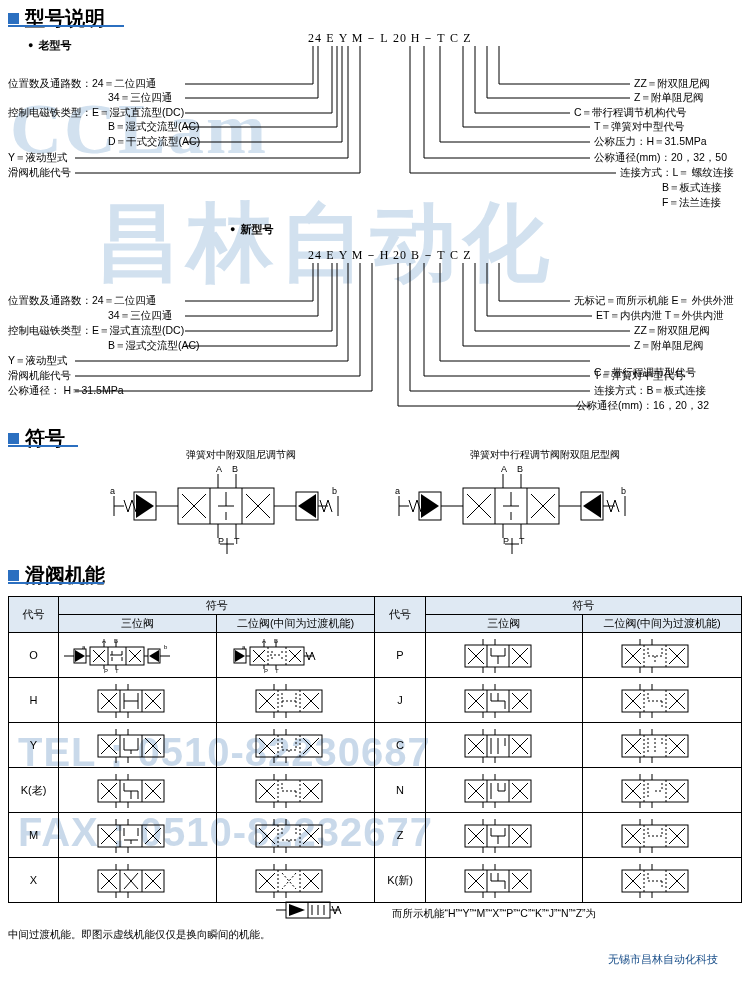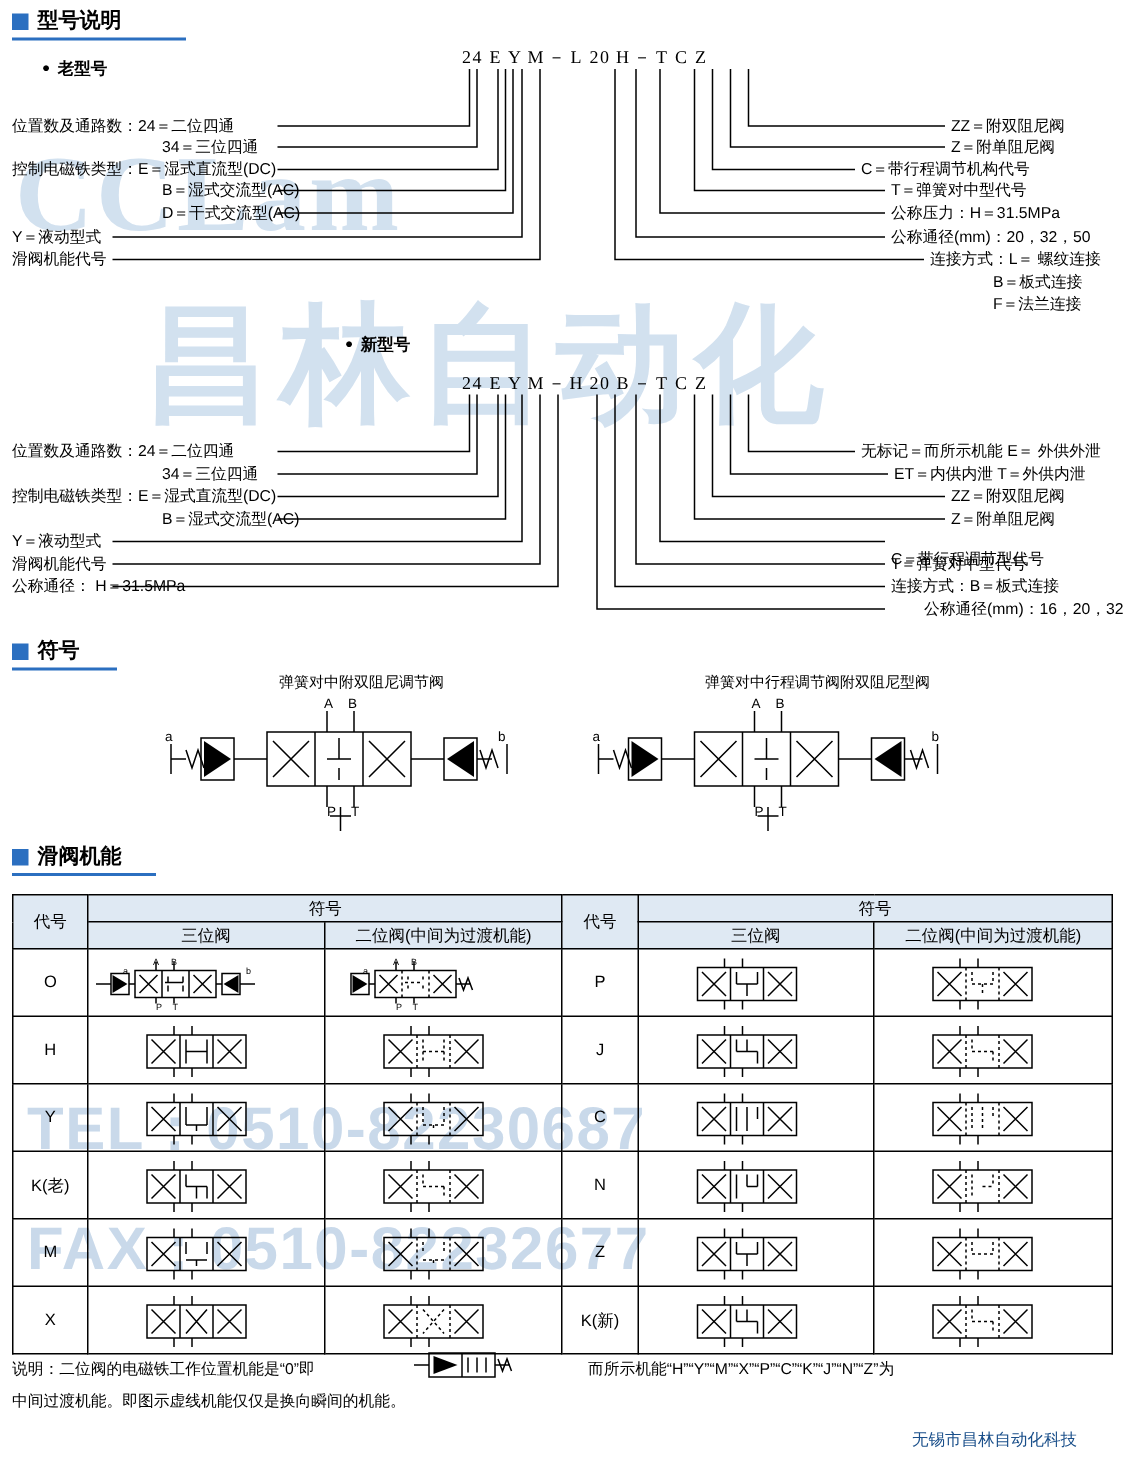--- a/index.html
+++ b/index.html
@@ -14,21 +14,21 @@
   
   .wm{position:absolute;color:#b9cfe6;opacity:.75;font-weight:bold;pointer-events:none;white-space:nowrap;}
   .wm-logo{left:10px;top:88px;font-size:72px;letter-spacing:2px;font-family:"Liberation Serif",serif;color:#c3d7ea;}
   .wm-cn{left:95px;top:185px;font-size:86px;letter-spacing:6px;color:#c3d7ea;}
   .wm-tel{left:18px;top:725px;font-size:40px;color:#b8cde3;letter-spacing:1px;}
   .wm-fax{left:18px;top:805px;font-size:40px;color:#b8cde3;letter-spacing:1px;}
 
   
   .sec{position:absolute;display:flex;align-items:center;gap:6px;}
   .sec .sq{width:11px;height:11px;background:#2b6fc0;display:inline-block;}
-  .sec .t{font-size:14px;font-weight:bold;color:#000;}
+  .sec .t{font-size:20px;font-weight:bold;color:#000;}
   .sec .rule{position:absolute;left:0;top:20px;width:116px;height:2px;background:#2b6fc0;}
 
   .bullet{position:absolute;font-size:11px;font-weight:bold;}
   .bullet::before{content:"●";font-size:9px;margin-right:5px;position:relative;top:-1px;}
 
   
   .codeline{position:absolute;font-size:12px;letter-spacing:1px;font-family:"Liberation Serif",serif;}
   .codeline span{display:inline-block;text-align:center;}
 
   
@@ -145,21 +145,21 @@
   <div class="lab" style="left:8px;top:369px;">滑阀机能代号</div>
   <div class="lab" style="left:8px;top:384px;">公称通径： H＝31.5MPa</div>
 
   <div class="lab" style="left:574px;top:294px;">无标记＝而所示机能   E＝ 外供外泄</div>
   <div class="lab" style="left:596px;top:309px;">ET＝内供内泄   T＝外供内泄</div>
   <div class="lab" style="left:634px;top:324px;">ZZ＝附双阻尼阀</div>
   <div class="lab" style="left:634px;top:339px;">Z＝附单阻尼阀</div>
   <div class="lab" style="left:594px;top:354px;margin-top:12px;">C＝带行程调节型代号</div>
   <div class="lab" style="left:594px;top:369px;">T＝弹簧对中型代号</div>
   <div class="lab" style="left:594px;top:384px;">连接方式：B＝板式连接</div>
-  <div class="lab" style="left:616px;top:399px;">公称通径(mm)：16，20，32</div>
+  <div class="lab" style="left:576px;top:399px;">公称通径(mm)：16，20，32</div>
 
   <div class="sec" style="left:8px;top:425px;">
     <span class="sq"></span>
     <span class="t">符号</span>
     <span class="rule" style="width:70px;"></span>
   </div>
 
   <div class="cap" style="left:186px;top:448px;">弹簧对中附双阻尼调节阀</div>
   <div class="cap" style="left:470px;top:448px;">弹簧对中行程调节阀附双阻尼型阀</div>
 
@@ -530,21 +530,20 @@
           <path class="vs" d="M41,13 L57,29 M41,29 L57,13"></path>
           <path class="vs" d="M64,13 L64,21 M64,21 L78,21 M78,21 L78,29" stroke-dasharray="2,2"></path>
           <path class="vs" d="M85,13 L101,29 M85,29 L101,13"></path>
           <path class="vs" d="M56,4 L56,10 M68,4 L68,10 M56,32 L56,38 M68,32 L68,38"></path>
         </svg>
       </td>
     </tr>
   </tbody>
     </table>
 
-  <div class="note" style="left:8px;top:905px;width:300px;">说明：二位阀的电磁铁工作位置机能是“0”即</div>
   <svg style="position:absolute;left:272px;top:896px;width:110px;height:30px;">
     <rect class="vs" x="14" y="6" width="44" height="16"></rect>
     <path class="vs" d="M36,6 L36,22"></path>
     <path class="vsf" d="M17,8 L33,14 L17,20 Z" fill="#2b6fc0"></path>
     <path class="vs" d="M40,9 L40,19 M46,9 L46,19 M52,9 L52,19"></path>
     <path class="vs" d="M4,14 L14,14 M58,14 L68,14 M60,10 L63,18 L66,10 L69,18"></path>
   </svg>
   <div class="note" style="left:392px;top:905px;">而所示机能“H”“Y”“M”“X”“P”“C”“K”“J”“N”“Z”为</div>
   <div class="note" style="left:8px;top:926px;">中间过渡机能。即图示虚线机能仅仅是换向瞬间的机能。</div>
 

